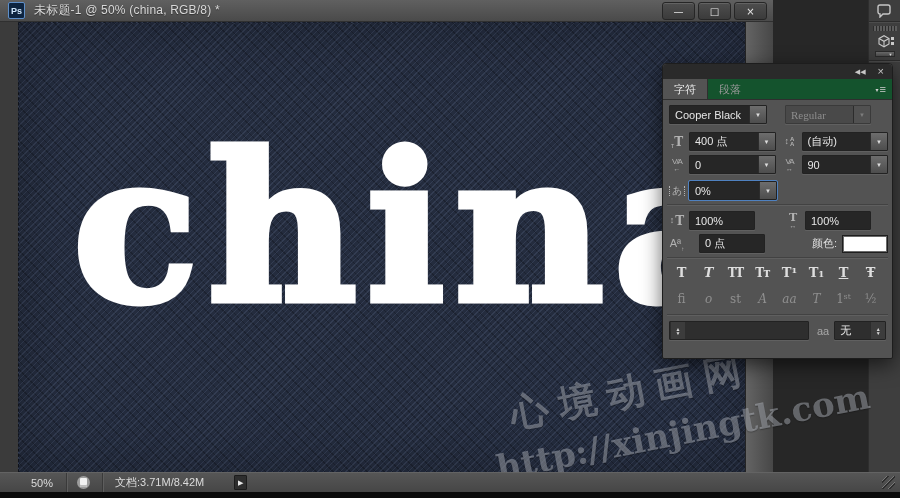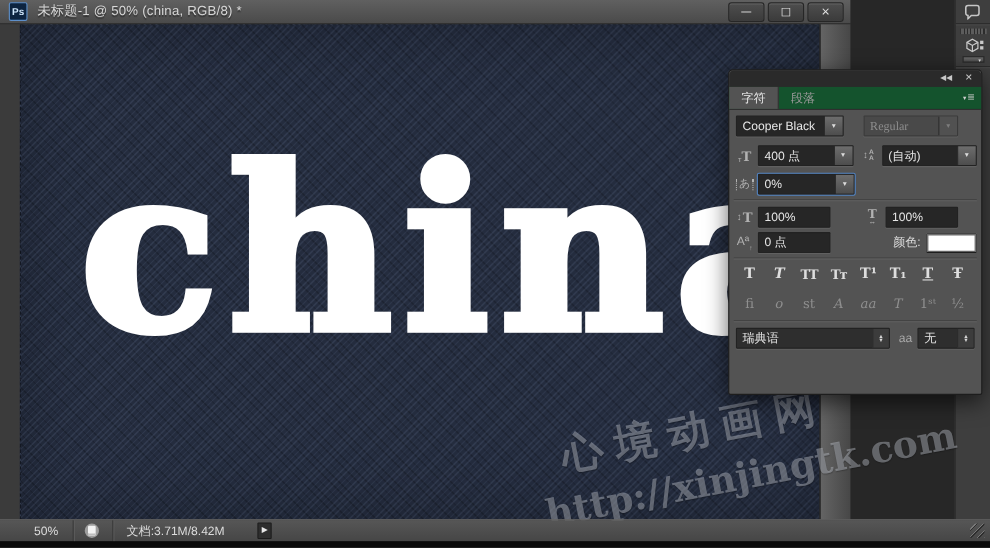--- a/index.html
+++ b/index.html
@@ -300,20 +300,42 @@
             </span>
         </span>
         <div class="combo" style="width:88px;">
           <span class="cval">(自动)</span>
           <span class="cbtn">
               <i>▼</i>
             </span>
         </div>
       </div>
 
+      <div class="prow">
+        <span class="picon stackv">
+          <i class="top">V/A</i>
+            <i class="bot">←</i>
+        </span>
+        <div class="combo" style="width:88px;">
+          <span class="cval">0</span>
+          <span class="cbtn">
+              <i>▼</i>
+            </span>
+        </div>
+        <span class="picon stackv" style="margin-left:4px;">
+          <i class="top">VA</i>
+            <i class="bot">↔</i>
+        </span>
+        <div class="combo" style="width:88px;">
+          <span class="cval">90</span>
+          <span class="cbtn">
+              <i>▼</i>
+            </span>
+        </div>
+      </div>
 
       <div class="prow" style="margin-top:7px;">
         <span class="picon">
           <i class="tsume-i">あ</i>
         </span>
         <div class="combo focused" style="width:88px;">
           <span class="cval">0%</span>
           <span class="cbtn">
               <i>▼</i>
             </span>
@@ -337,21 +359,21 @@
         <div class="field" style="width:66px;">
           <span>100%</span>
         </div>
       </div>
 
       <div class="prow">
         <span class="picon">
           <i>Aª</i>
             <i class="base-arrow">↑</i>
         </span>
-        <div class="field" style="width:66px;">
+        <div class="field" style="width:66px;margin-left:10px;">
           <span>0 点</span>
         </div>
         <span class="clr-label">颜色:</span>
         <span class="swatch"></span>
       </div>
 
       <div class="divider"></div>
 
       <div class="btnrow">
         <button class="tbtn">T</button>
@@ -372,21 +394,20 @@
         <button class="obtn">aa</button>
         <button class="obtn">T</button>
         <button class="obtn rm">1ˢᵗ</button>
         <button class="obtn rm">½</button>
       </div>
 
       <div class="divider"></div>
 
       <div class="prow" style="margin-top:3px;">
         <div class="combo" style="width:140px; margin-left:2px; background:#2e2e2e;">
-          <span class="cval">瑞典语</span>
           <span class="spin-btn">
             <i>▲</i>
               <i>▼</i>
           </span>
         </div>
         <span style="color:#a8a8a8; margin:0 5px 0 8px; font-size:11px;">aa</span>
         <div class="combo" style="width:52px; background:#2e2e2e;">
           <span class="cval">无</span>
           <span class="spin-btn">
             <i>▲</i>

